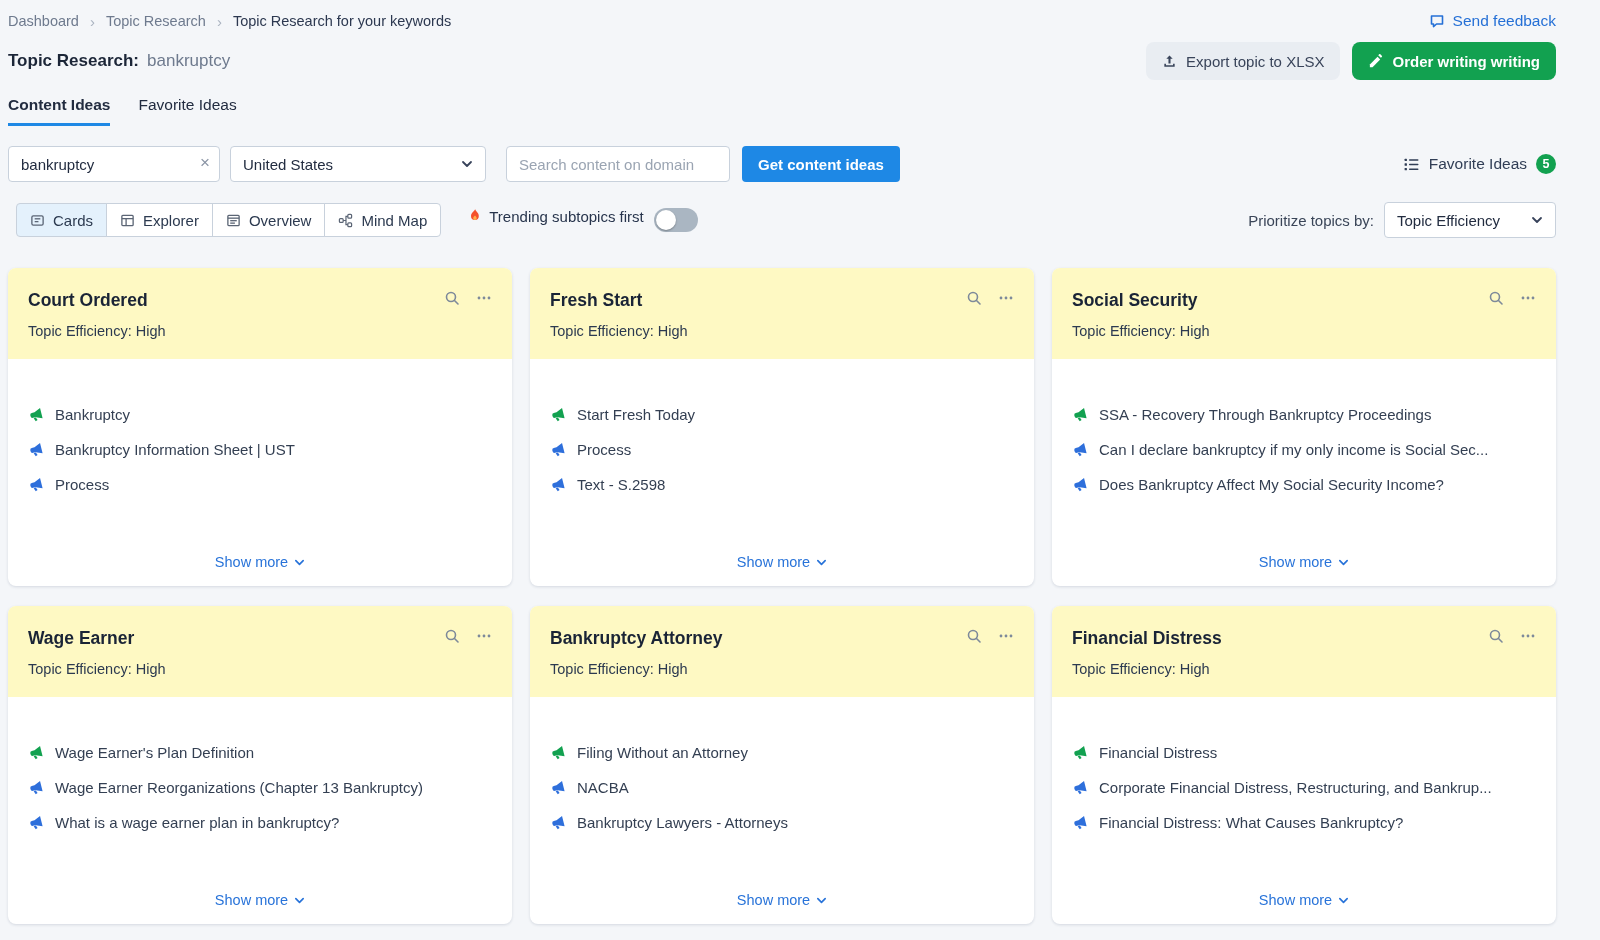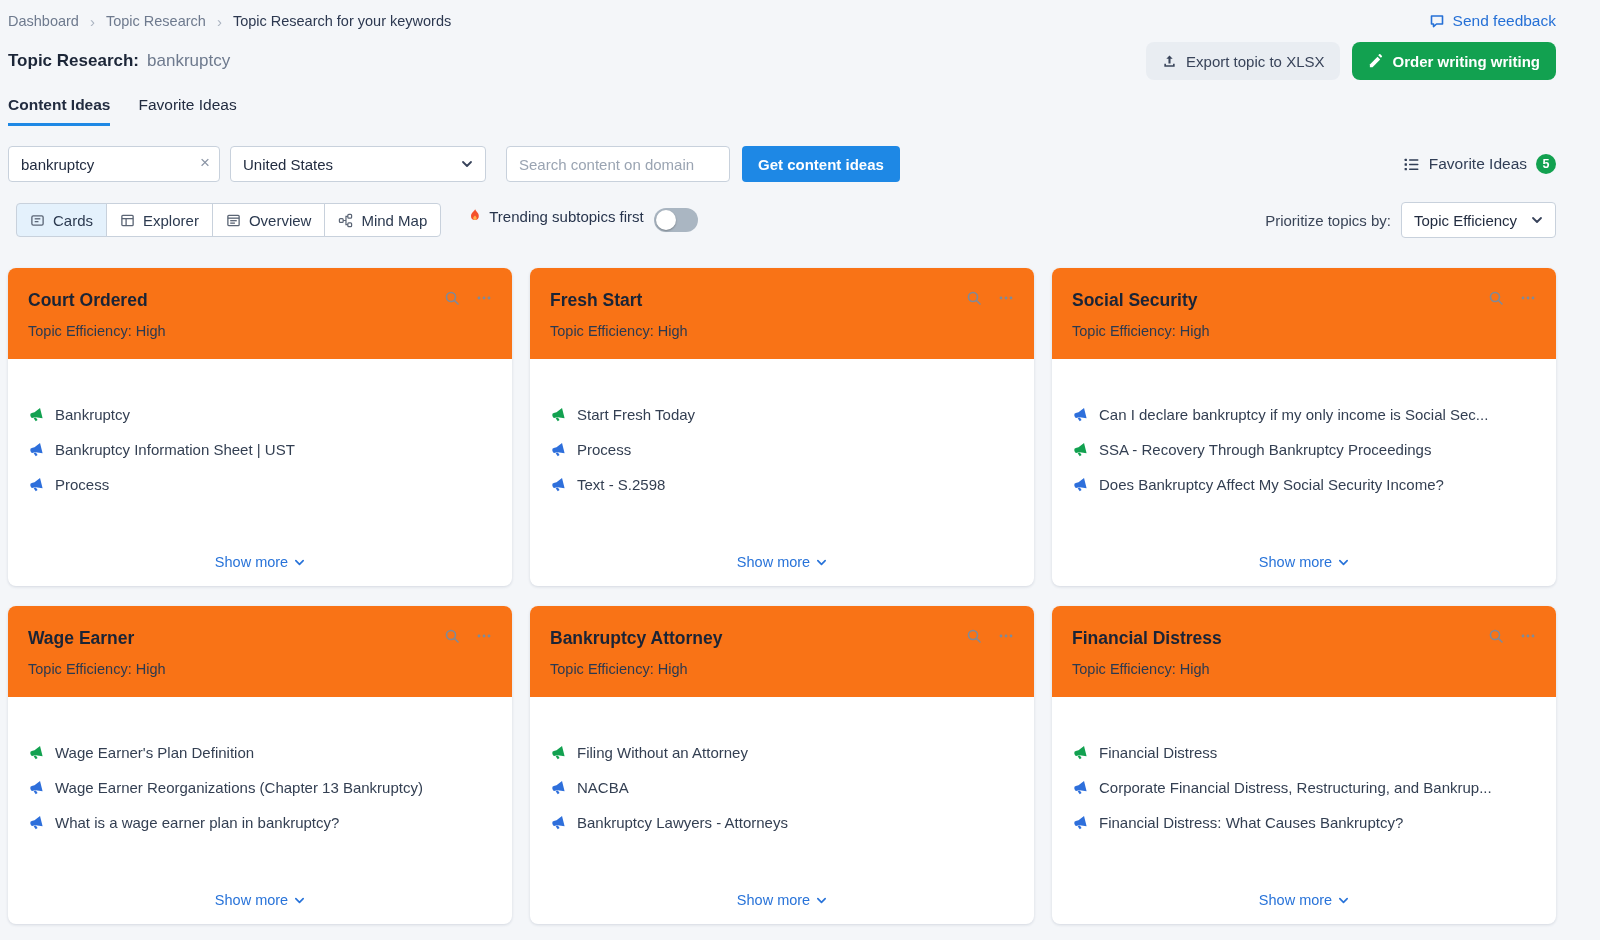--- a/index.html
+++ b/index.html
@@ -52,26 +52,26 @@
   .segmented { display: inline-flex; }
   .seg { display: inline-flex; align-items: center; gap: 8px; height: 34px; padding: 0 13px; background: #fff; border: 1px solid #c8d1dc; color: #2c3a50; font-size: 15px; margin-left: -1px; cursor: pointer; }
   .seg:first-child { border-radius: 4px 0 0 4px; margin-left: 0; }
   .seg:last-child { border-radius: 0 4px 4px 0; }
   .seg.active { background: #e4f1fc; position: relative; z-index: 1; }
   .seg .seg-icon { color: #5b6575; }
   .trending { display: flex; align-items: flex-start; gap: 6px; margin-left: 26px; font-size: 15px; color: #27344c; }
   .toggle { width: 44px; height: 24px; border-radius: 12px; background: #aab6c2; position: relative; cursor: pointer; margin-left: 4px; }
   .toggle .knob { width: 20px; height: 20px; border-radius: 50%; background: #fff; position: absolute; top: 2px; left: 2px; box-shadow: 0 1px 2px rgba(0,0,0,.3); }
   .prioritize { margin-left: auto; display: flex; align-items: center; gap: 10px; font-size: 15px; color: #3a4558; }
-  .pri-select { width: 155px; height: 36px; background: #fff; border: 1px solid #c8d1dc; border-radius: 4px; display: flex; align-items: center; justify-content: space-between; padding: 0 12px; font-size: 15px; color: #222c40; cursor: pointer; }
+  .pri-select { width: 172px; height: 36px; background: #fff; border: 1px solid #c8d1dc; border-radius: 4px; display: flex; align-items: center; justify-content: space-between; padding: 0 12px; font-size: 15px; color: #222c40; cursor: pointer; }
 
   
   .grid { display: grid; grid-template-columns: repeat(3, 1fr); gap: 20px 18px; margin: 30px 44px 18px 8px; }
   .card { background: #fff; border-radius: 8px; box-shadow: 0 1px 3px rgba(23,43,77,.14); height: 318px; display: flex; flex-direction: column; overflow: hidden; }
-  .card-header { background: #f97316; padding: 22px 20px 20px; }
+  .card-header { background: #fef9c3; padding: 22px 20px 20px; }
   .card-header-top { display: flex; align-items: flex-start; }
   .card-title { margin: 0; font-size: 17.5px; font-weight: bold; color: #1a2436; }
   .card-actions { margin-left: auto; display: flex; align-items: center; gap: 16px; color: #7e8a9a; }
   .card-actions .icon-btn { cursor: pointer; }
   .card-eff { margin-top: 12px; font-size: 14.5px; color: #2c3a50; }
   .card-body { flex: 1; display: flex; flex-direction: column; padding: 38px 20px 14px; }
   .item { display: flex; align-items: center; gap: 11px; font-size: 15px; color: #333f52; height: 35px; cursor: pointer; white-space: nowrap; overflow: hidden; }
   .mega { flex: 0 0 16px; }
   .mega.green { color: #12a150; }
   .mega.blue { color: #2e6fdb; }
@@ -383,40 +383,40 @@
                 <circle cx="8" cy="8" r="1.4"></circle>
                 <circle cx="13" cy="8" r="1.4"></circle>
               </svg>
             </span>
         </div>
       </div>
       <div class="card-eff">Topic Efficiency: High</div>
     </div>
     <div class="card-body">
       <div class="item">
+        <span class="mega green">
+            <svg viewBox="0 0 16 16" width="16" height="16" fill="currentColor">
+              <g transform="rotate(-14 8 8)">
+                <path d="M13.6 2.2v10.6L7.2 10H4.4a2 2 0 0 1-2-2V7a2 2 0 0 1 2-2h2.8l6.4-2.8z"></path>
+                <path d="M5 10.6l1.2 3.4 2.1-.7-1-3z"></path>
+              </g>
+            </svg>
+          </span>
+        <span>SSA - Recovery Through Bankruptcy Proceedings</span>
+      </div>
+      <div class="item">
         <span class="mega blue">
             <svg viewBox="0 0 16 16" width="16" height="16" fill="currentColor">
               <g transform="rotate(-14 8 8)">
                 <path d="M13.6 2.2v10.6L7.2 10H4.4a2 2 0 0 1-2-2V7a2 2 0 0 1 2-2h2.8l6.4-2.8z"></path>
                 <path d="M5 10.6l1.2 3.4 2.1-.7-1-3z"></path>
               </g>
             </svg>
           </span>
         <span>Can I declare bankruptcy if my only income is Social Sec...</span>
-      </div>
-      <div class="item">
-        <span class="mega green">
-            <svg viewBox="0 0 16 16" width="16" height="16" fill="currentColor">
-              <g transform="rotate(-14 8 8)">
-                <path d="M13.6 2.2v10.6L7.2 10H4.4a2 2 0 0 1-2-2V7a2 2 0 0 1 2-2h2.8l6.4-2.8z"></path>
-                <path d="M5 10.6l1.2 3.4 2.1-.7-1-3z"></path>
-              </g>
-            </svg>
-          </span>
-        <span>SSA - Recovery Through Bankruptcy Proceedings</span>
       </div>
       <div class="item">
         <span class="mega blue">
             <svg viewBox="0 0 16 16" width="16" height="16" fill="currentColor">
               <g transform="rotate(-14 8 8)">
                 <path d="M13.6 2.2v10.6L7.2 10H4.4a2 2 0 0 1-2-2V7a2 2 0 0 1 2-2h2.8l6.4-2.8z"></path>
                 <path d="M5 10.6l1.2 3.4 2.1-.7-1-3z"></path>
               </g>
             </svg>
           </span>

